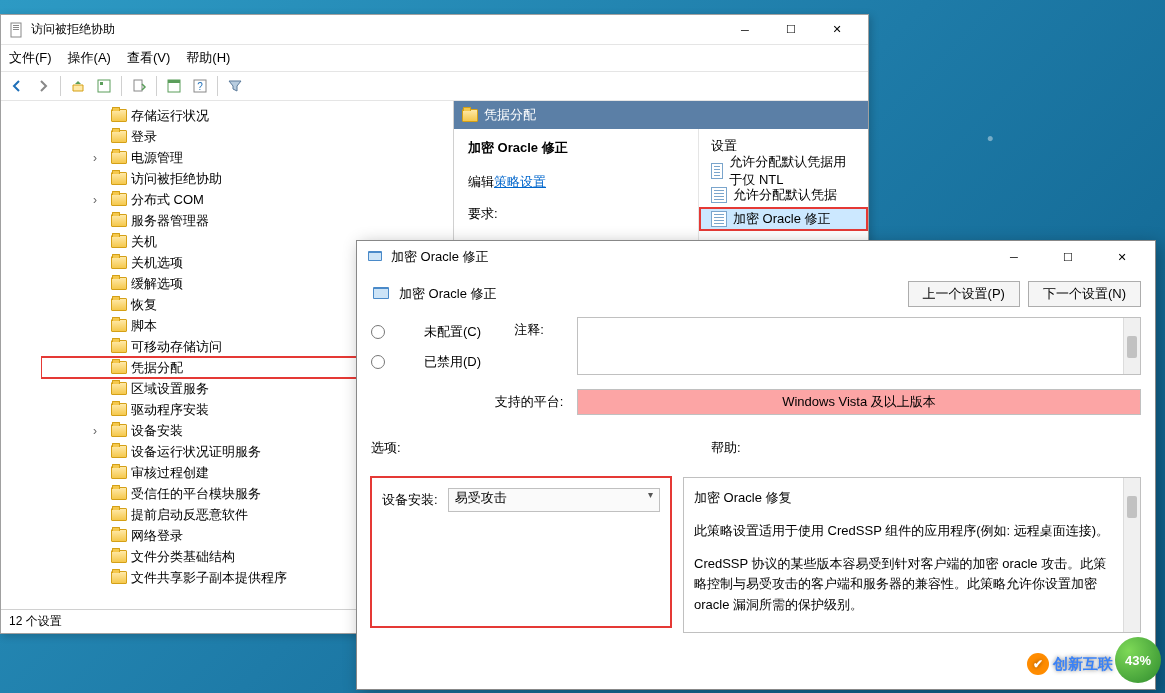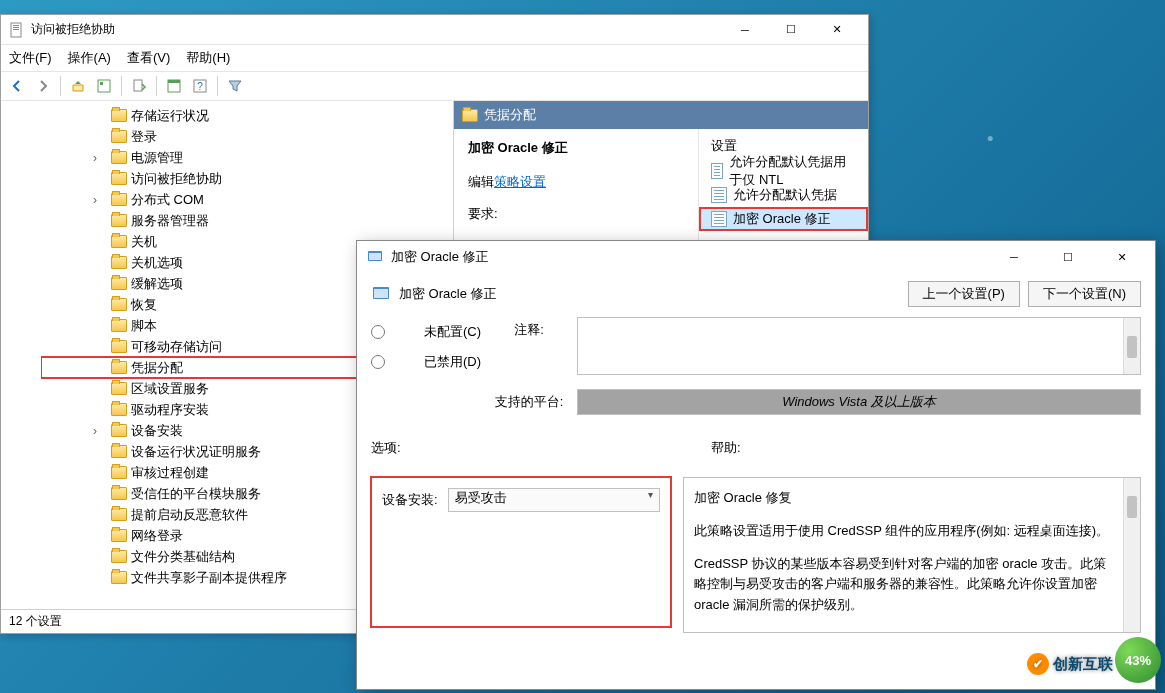--- a/index.html
+++ b/index.html
@@ -54,38 +54,38 @@
 .dlg-header-row .spacer { flex: 1; }
 .nav-btn { height: 26px; padding: 0 14px; background: #f5f5f5; border: 1px solid #adadad; font-size: 13px; }
 .radio-col { display: inline-block; vertical-align: top; width: 110px; }
 .radio-opt { display: flex; align-items: center; gap: 6px; height: 30px; justify-content: space-between; }
 .radio-opt.hl { outline: 2px solid #e53935; outline-offset: 1px; padding: 0 4px; margin-left: -4px; }
 .radio-opt input { width: 14px; height: 14px; }
 .fields-col { display: inline-block; vertical-align: top; width: calc(100% - 120px); text-align: center; }
 .field-row { display: flex; align-items: flex-start; gap: 10px; margin-bottom: 14px; }
 .field-row label { width: 76px; padding-top: 4px; }
 .field-row .txtbox { flex: 1; height: 58px; border: 1px solid #c0c0c0; background: #fff; position: relative; }
-.field-row .txtline { flex: 1; height: 26px; border: 1px solid #c0c0c0; background: #a3a3a3; padding: 3px 6px; font-style: italic; }
+.field-row .txtline { flex: 1; height: 26px; border: 1px solid #c0c0c0; background: #fca5a5; padding: 3px 6px; }
 .scroll-thumb { position: absolute; right: 0; top: 0; width: 17px; height: 100%; background: #f0f0f0; border-left: 1px solid #dcdcdc; }
 .scroll-thumb::after { content: ""; position: absolute; left: 3px; right: 3px; top: 18px; height: 22px; background: #c2c2c2; border-radius: 2px; }
 
 .section-row { display: flex; gap: 40px; margin-top: 10px; }
 .section-row .sec-label { flex: 1; }
 .lower-row { display: flex; gap: 12px; margin-top: 14px; }
 .options-box { width: 300px; }
 .options-box .opt-inner { border: 1px solid #c0c0c0; height: 150px; padding: 10px; margin-top: 6px; position: relative; }
 .options-box .opt-inner.hl { outline: 2px solid #e53935; outline-offset: -1px; padding: 10px; }
 .level-row { display: flex; align-items: center; gap: 10px; }
 .level-row .sel { flex: 1; height: 24px; border: 1px solid #c0c0c0; background: #fafafa; padding: 0 6px; display: flex; align-items: flex-start; justify-content: space-between; }
 .level-row .sel .caret { color: #555; font-size: 10px; }
 .help-box { flex: 1; border: 1px solid #c0c0c0; height: 156px; padding: 10px 24px 10px 10px; margin-top: 6px; overflow: hidden; position: relative; line-height: 1.6; }
 .help-box p { margin-bottom: 12px; }
 
 
-.watermark { position: absolute; right: 0; bottom: 18px; display: flex; align-items: center; gap: 4px; font-size: 15px; color: #0c4a6e; font-weight: bold; text-shadow: 0 0 4px rgba(0,0,0,0.5); }
+.watermark { position: absolute; right: 0; bottom: 18px; display: flex; align-items: center; gap: 4px; font-size: 15px; color: #3b82f6; font-weight: bold; text-shadow: 0 0 4px rgba(0,0,0,0.5); }
 .wm-badge { position: absolute; right: 4px; bottom: 10px; width: 46px; height: 46px; border-radius: 50%; background: radial-gradient(circle at 30% 30%, #7ed957, #2e8b2e); display: flex; align-items: center; justify-content: center; color: #fff; font-size: 13px; font-weight: bold; }
 .wm-logo { width: 22px; height: 22px; border-radius: 50%; background: #ff8c00; display: inline-block; position: relative; }
 .wm-logo::after { content:"✔"; position:absolute; inset:0; display:flex; align-items:center; justify-content:center; color:#fff; font-size:12px;}
 </style>
 </head>
 <body>
 
 <div class="editor-window">
   <div class="titlebar">
     <span class="titlebar-icon">

